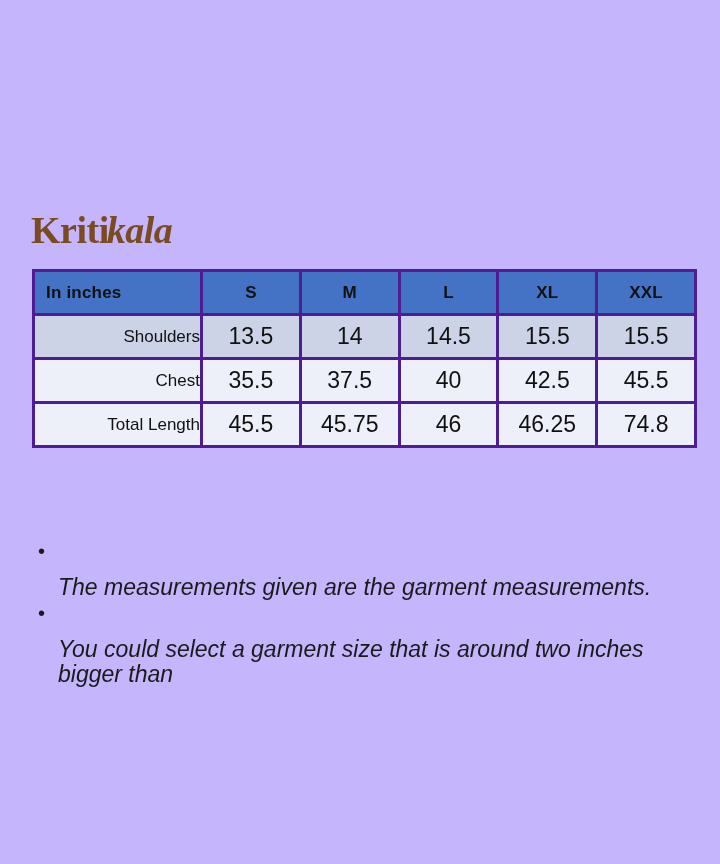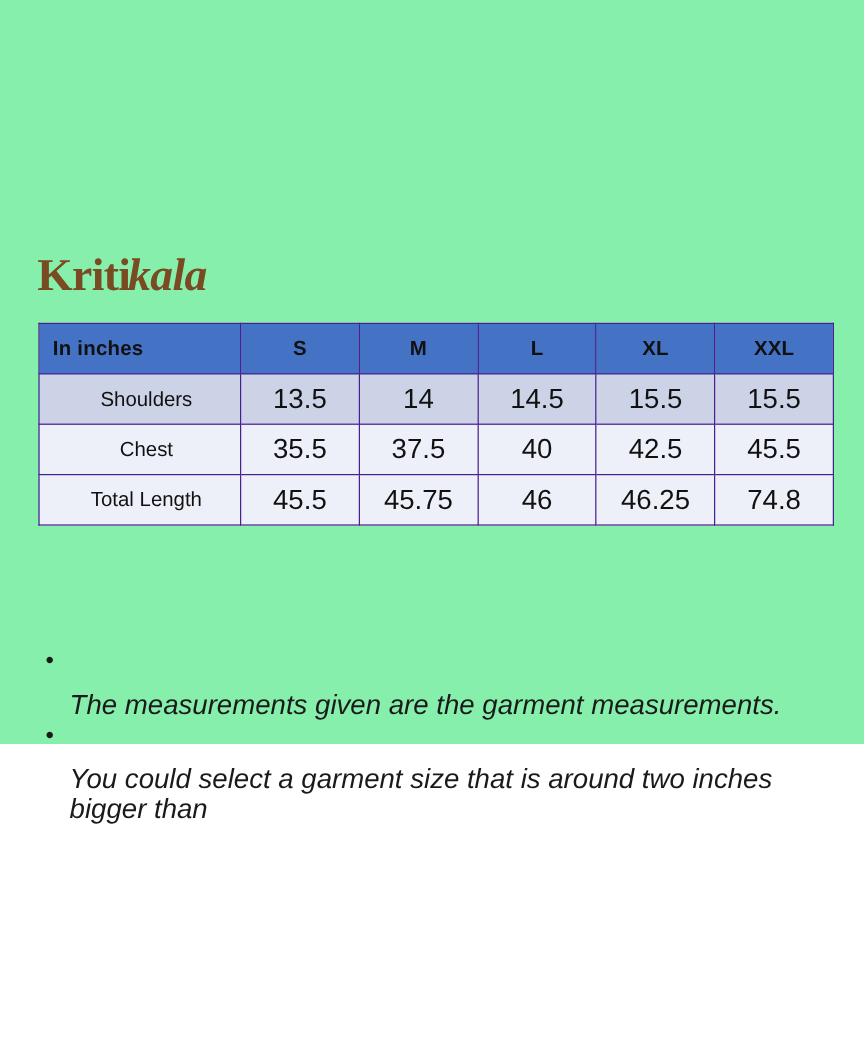--- a/index.html
+++ b/index.html
@@ -14,22 +14,22 @@
     position: relative;
     overflow: hidden;
     font-family: "Liberation Sans", "DejaVu Sans", sans-serif;
     -webkit-font-smoothing: antialiased;
   }
 
   
   .page {
     position: absolute;
     left: 0; top: 0;
-    width: 720px; height: 620px;
-    background: #86efac;
+    width: 720px; height: 864px;
+    background: #c4b5fd;
   }
 
   
   .brand {
     position: absolute;
     left: 31px;
     top: 208px;
     height: 44px;
     line-height: 44px;
     white-space: nowrap;
@@ -79,21 +79,21 @@
   table.size-table {
     width: 662px;
     border-collapse: collapse;
     table-layout: fixed;
   }
   table.size-table col.label-col { width: 168px; }
   table.size-table col.size-col  { width: 98.8px; }
 
   table.size-table th,
   table.size-table td {
-    border: 1px solid #4c1d95;
+    border: 3px solid #4c1d95;
     padding: 0;
     height: 41px;
     font-size: 17px;
     color: #111111;
     vertical-align: middle;
   }
 
   thead th {
     background: #4472c4;
     color: #ffffff;
@@ -106,21 +106,21 @@
     padding-left: 11px;
   }
   thead th.th-size {
     text-align: center;
   }
 
   tbody tr.row-odd  td { background: #ccd3e7; }
   tbody tr.row-even td { background: #edf0f8; }
 
   tbody td.cell-label {
-    text-align: center;
+    text-align: right;
     padding-left: 11px;
     font-size: 17px;
     color: #111111;
   }
   tbody td.cell-value {
     text-align: center;
     font-size: 23px;
     color: #111111;
   }
 

